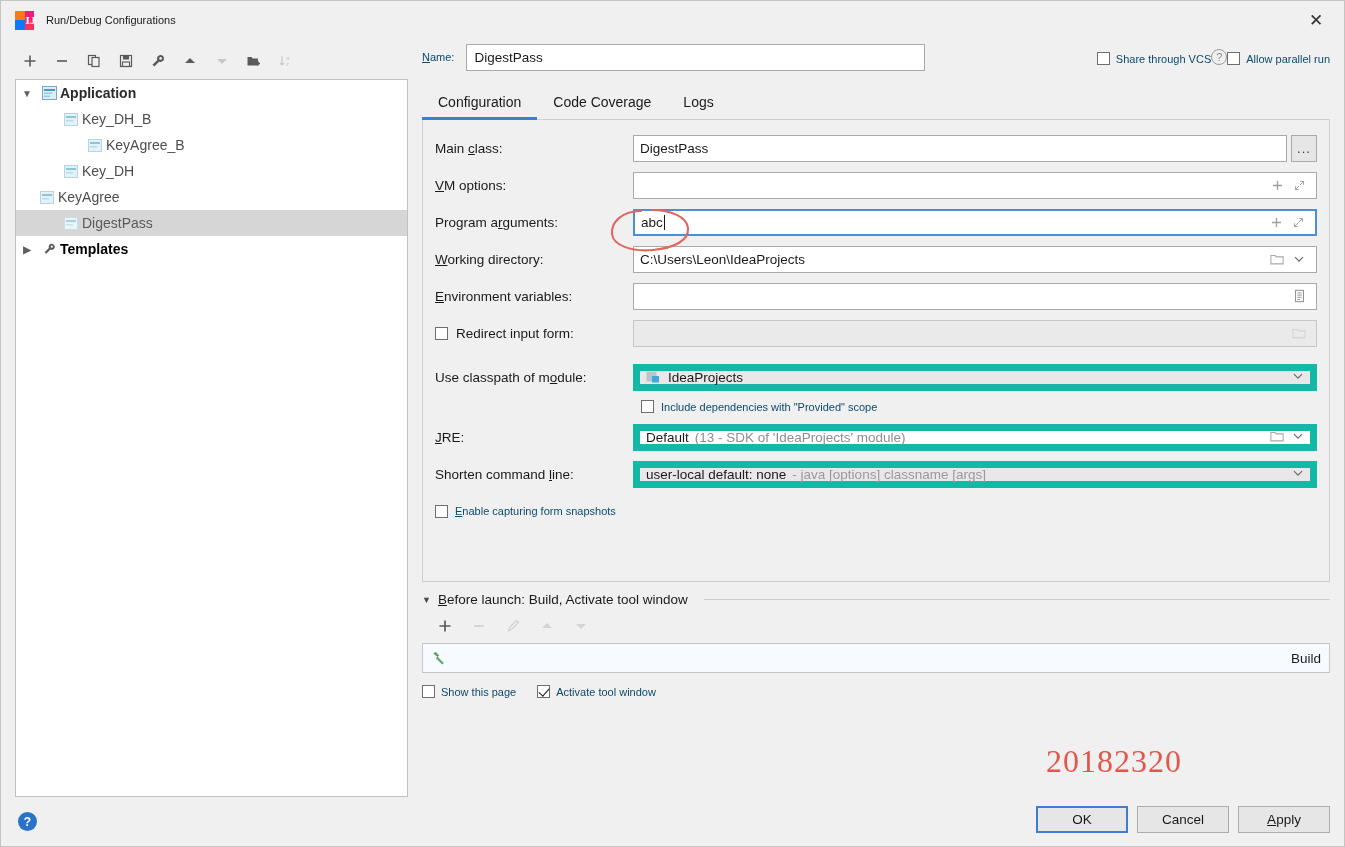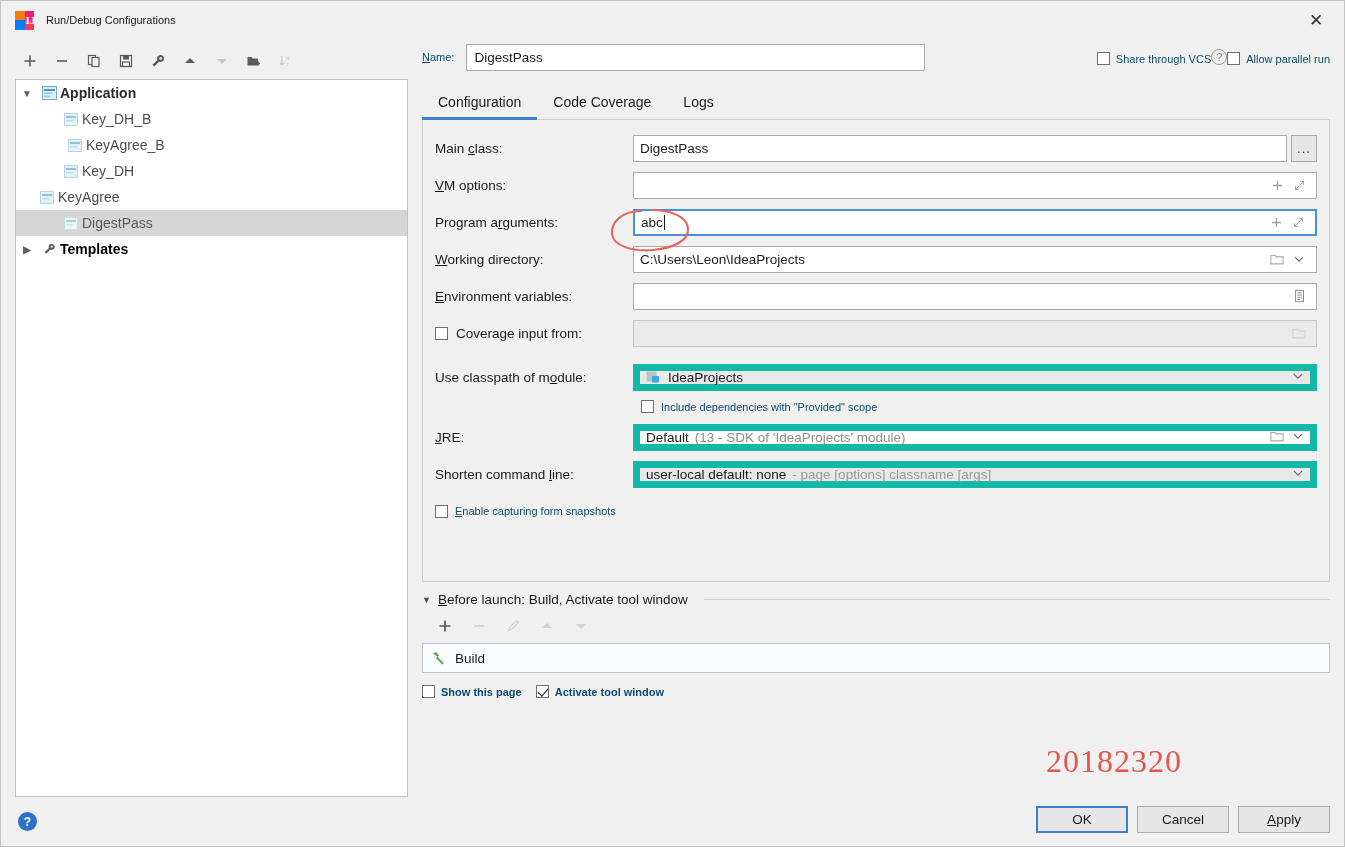--- a/index.html
+++ b/index.html
@@ -96,23 +96,23 @@
   .sub-cb { display:flex; align-items:center; gap:7px; cursor:pointer; margin-left:8px; }
 
   
   .bl { margin-top:10px; }
   .bl-head { display:flex; align-items:center; gap:7px; }
   .bl-tri { color:#4a4a4a; font-size:9px; }
   .bl-title { font-size:13.5px; }
   .bl-line { flex:1; height:1px; background:#cfcfcf; margin-left:9px; }
   .bl-tools { display:flex; align-items:center; gap:4px; margin:6px 0 4px 8px; height:26px; }
   .bl-list { border:1px solid #c6c6c6; background:#f7fbff; height:30px; display:flex; align-items:center;
-     padding:0 8px; gap:8px; }
+     padding:0 8px; gap:8px;justify-content:space-between; }
   .hammer { width:16px; height:16px; flex:0 0 auto; }
-  .bl-foot { display:flex; align-items:flex-end; gap:14px; margin-top:12px;font-weight:bold; }
+  .bl-foot { display:flex; align-items:flex-end; gap:21px; margin-top:12px; }
 
   
   .watermark { position:absolute; right:162px; top:742px; color:#e2574c; font-size:32px;
      font-family:"Liberation Serif", serif; letter-spacing:1px; }
   .btnbar { position:absolute; right:14px; bottom:13px; display:flex; gap:9px; }
   .btn { width:92px; height:27px; border:1px solid #adadad; background:#e6e6e6; font-size:13.5px;
      display:flex; align-items:center; justify-content:center; cursor:pointer;
      font-family:"Liberation Sans",sans-serif; color:#1a1a1a; }
   .btn.primary { border:2px solid #3c7fd0; }
   .help-circle { position:absolute; left:17px; bottom:15px; width:19px; height:19px; border-radius:50%;
@@ -214,21 +214,21 @@
     <div class="tnode child" style="padding-left:44px">
       <span class="tico">
         <svg width="14" height="13" viewBox="0 0 14 13">
             <rect x="0.5" y="0.5" width="13" height="12" fill="#e3f2f8" stroke="#b4d6e4"></rect>
             <rect x="2" y="3" width="10" height="2" fill="#8fc3d9"></rect>
             <rect x="2" y="7" width="7" height="1.5" fill="#b9dbe8"></rect>
           </svg>
       </span>
       <span class="tlabel">Key_DH_B</span>
     </div>
-    <div class="tnode child" style="padding-left:48px">
+    <div class="tnode child" style="padding-left:68px">
       <span class="tico">
         <svg width="14" height="13" viewBox="0 0 14 13">
             <rect x="0.5" y="0.5" width="13" height="12" fill="#e3f2f8" stroke="#b4d6e4"></rect>
             <rect x="2" y="3" width="10" height="2" fill="#8fc3d9"></rect>
             <rect x="2" y="7" width="7" height="1.5" fill="#b9dbe8"></rect>
           </svg>
       </span>
       <span class="tlabel">KeyAgree_B</span>
     </div>
     <div class="tnode child" style="padding-left:44px">
@@ -385,21 +385,21 @@
                 <path d="M4.5 4.5h5M4.5 7h5M4.5 9.5h5M4.5 12h3" stroke="#8a8a8a" stroke-width="1"></path>
               </svg>
             </span>
           </div>
         </div>
       </div>
 
       <div class="frow">
         <div class="flabel" style="display:flex;align-items:center;gap:8px">
           <span class="cb"></span>
-          <span>Coverage input from:</span>
+          <span>Redirect input form:</span>
         </div>
         <div class="fctl">
           <div class="inp disabled">
             <span class="val"></span>
             <span class="ibtn" style="margin-left:auto;opacity:.5">
               <svg width="14" height="13" viewBox="0 0 16 14">
                   <path d="M1 2.5h5l1.2 1.5h7.8v8H1z" fill="none" stroke="#bdbdbd" stroke-width="1.2"></path>
                 </svg>
             </span>
           </div>
@@ -453,21 +453,21 @@
             </span>
           </div>
         </div>
       </div>
 
       <div class="frow">
         <div class="flabel">Shorten command <span class="u">l</span>ine:</div>
         <div class="fctl">
           <div class="combo">
             <span>user-local default: none</span>
-            <span style="color:#9a9a9a;margin-left:6px">- page [options] classname [args]</span>
+            <span style="color:#9a9a9a;margin-left:6px">- java [options] classname [args]</span>
             <span class="chev">
               <svg width="12" height="12" viewBox="0 0 12 12">
                   <path d="M2 4.2l4 4 4-4" stroke="#6a6a6a" stroke-width="1.2" fill="none"></path>
                 </svg>
             </span>
           </div>
         </div>
       </div>
 
       <div class="frow" style="">

